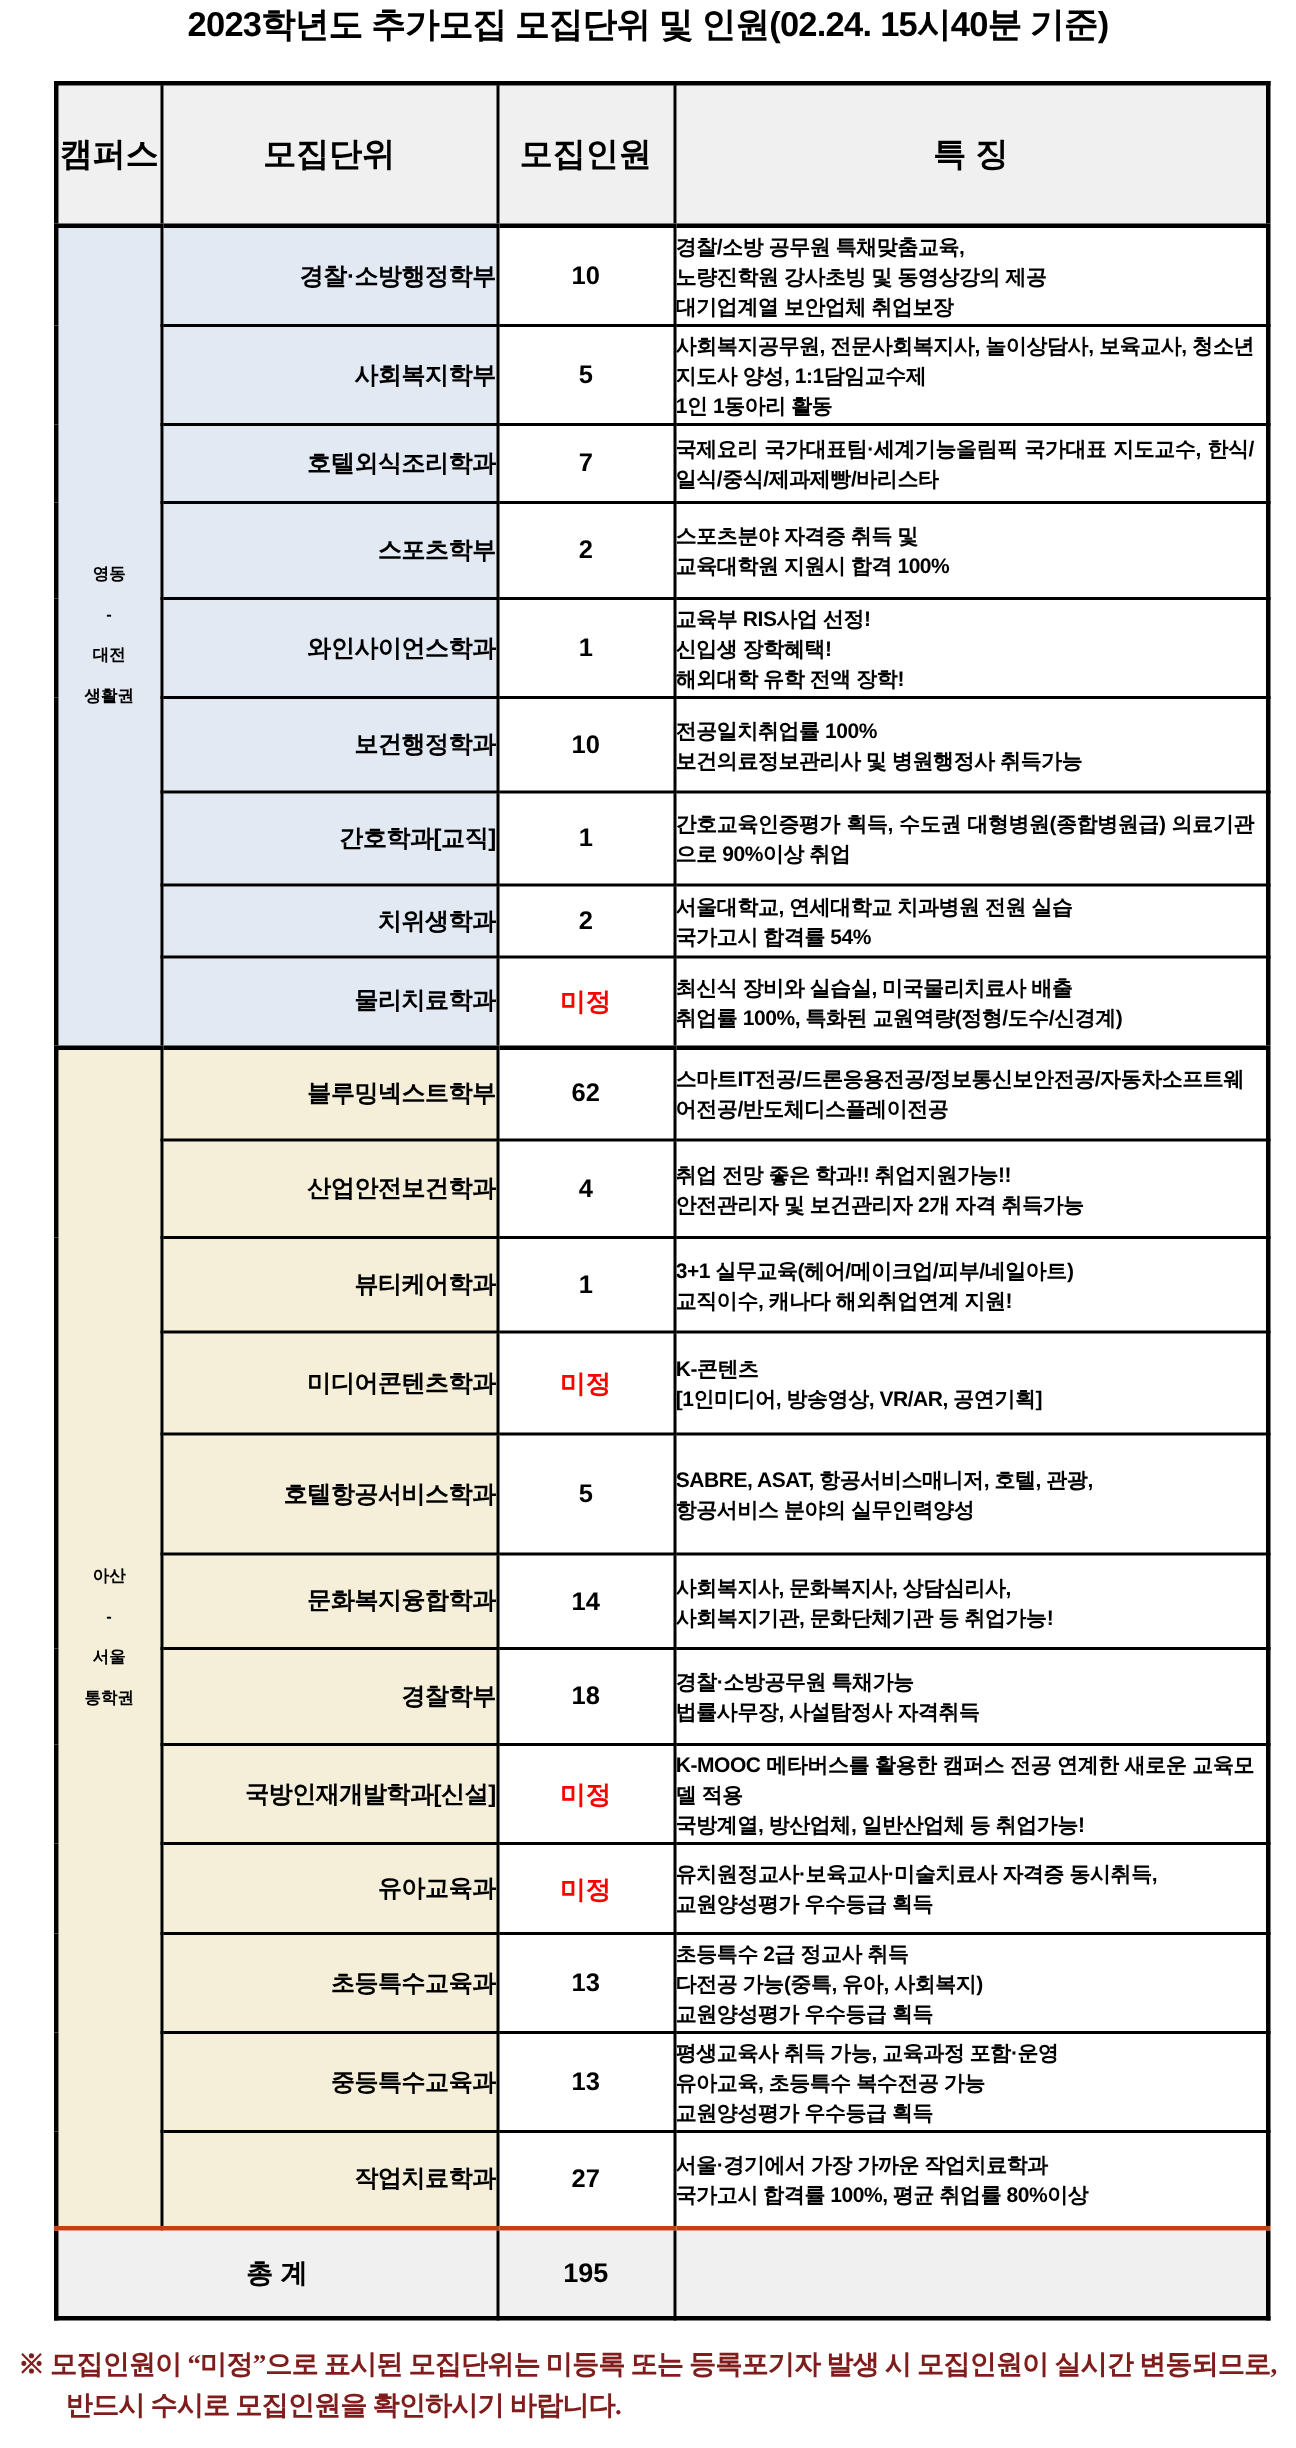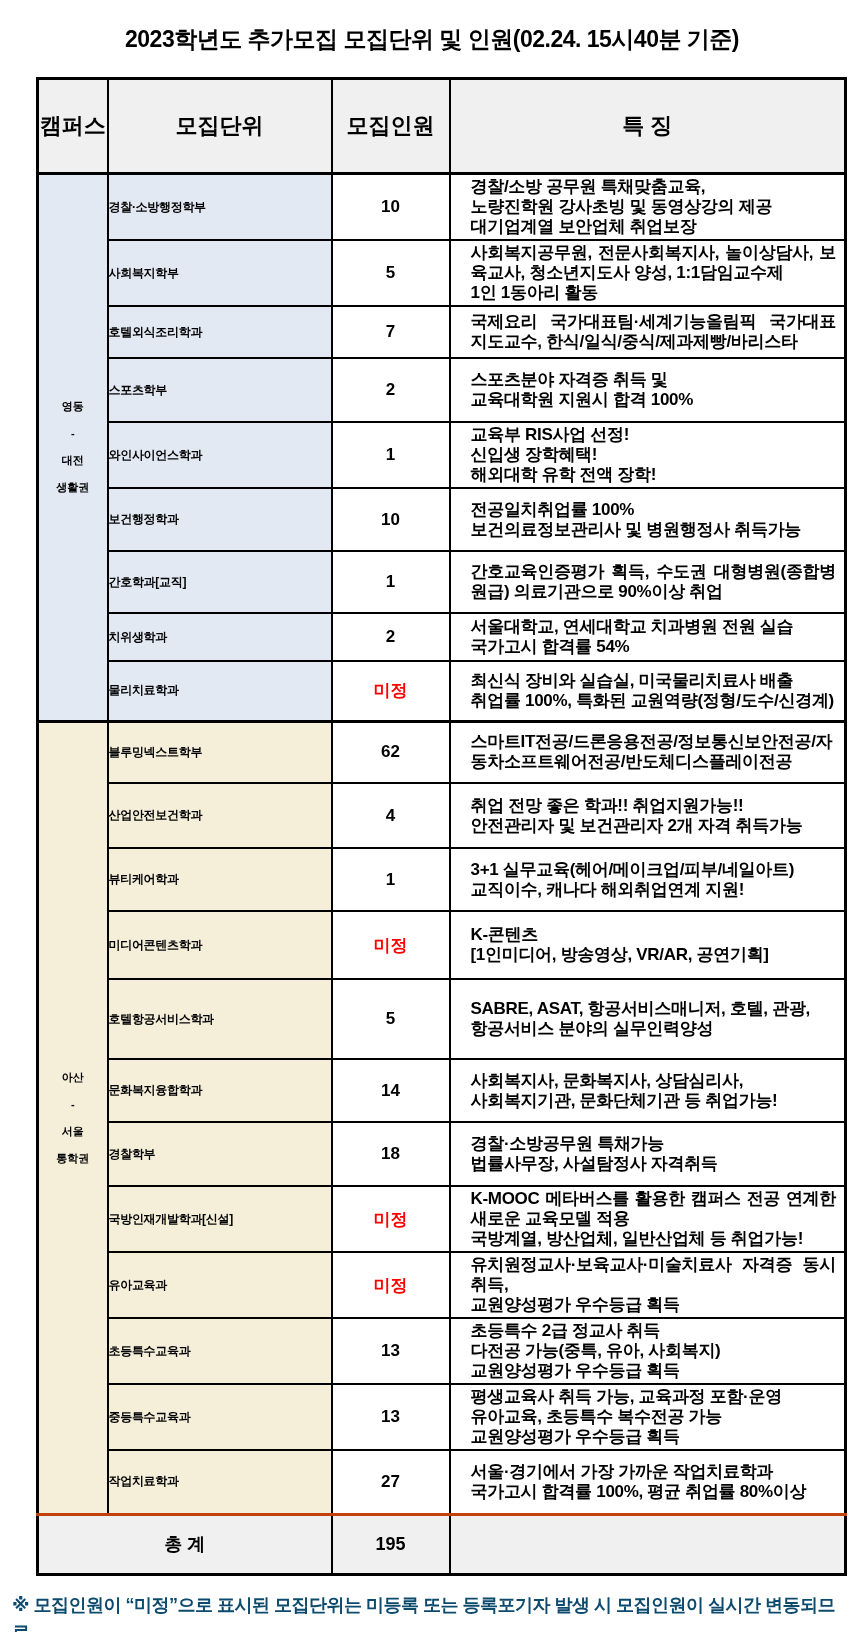--- a/index.html
+++ b/index.html
@@ -4,21 +4,21 @@
 <style>
   * { margin:0; padding:0; box-sizing:border-box; }
   html,body { width:864px; background:#ffffff; font-family:"Liberation Sans","DejaVu Sans",sans-serif; }
   body { height:1632px; overflow:hidden; }
 
   .page-title {
     text-align:center;
     font-size:23px;
     font-weight:700;
     letter-spacing:-0.5px;
-    padding-top:24px;
+    padding-top:1px;
     color:#000;
   }
 
   table.recruit {
     border-collapse:collapse;
     table-layout:fixed;
     width:808px;
     margin:22px 0 0 36px;
     border:3px solid #000;
   }
@@ -43,53 +43,53 @@
   }
   td.campus {
     text-align:center;
     font-size:11px;
     line-height:27px;
     white-space:pre-line;
   }
   .g1 td.campus, .g1 td.unit { background:#e2e9f3; }
   .g2 td.campus, .g2 td.unit { background:#f5efda; }
   td.unit {
-    text-align:left;
-    font-size:12px;
+    text-align:right;
+    font-size:16px;
     letter-spacing:-0.3px;
   }
   td.count {
     text-align:center;
     font-size:17px;
   }
   td.features {
-    font-size:17px;
+    font-size:14px;
     line-height:20px;
-    padding:2px 8px 2px 20px;
+    padding:2px 8px 2px 0;
     text-align:justify;
     white-space:pre-line;
     letter-spacing:-0.3px;
   }
   tr.group-start td { border-top:3px solid #000; }
   tr.total-row td {
     background:#f0f0f0;
     border-top:3px solid #c2410c;
     height:60px;
     text-align:center;
     font-size:18px;
   }
 
   .notes {
     margin:16px 10px 0 12px;
     font-size:18px;
     font-weight:700;
     line-height:1.5;
     letter-spacing:-0.5px;
   }
-  .note-line { color:#0c4a6e; }
+  .note-line { color:#7f1d1d;font-family:Liberation Serif, serif; }
   .note-line.indent { padding-left:32px; }
 </style>
 </head>
 <body>
 
 <div class="page-title">2023학년도 추가모집 모집단위 및 인원(02.24. 15시40분 기준)</div>
 
 <table class="recruit">
   <colgroup>
     <col class="c-campus">

